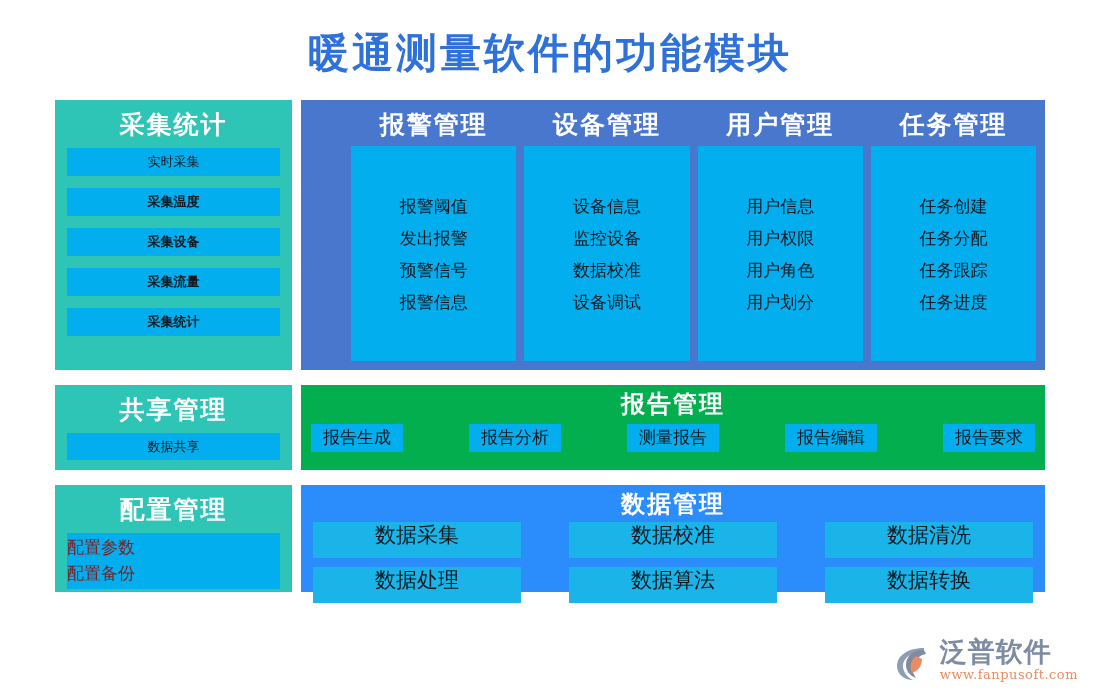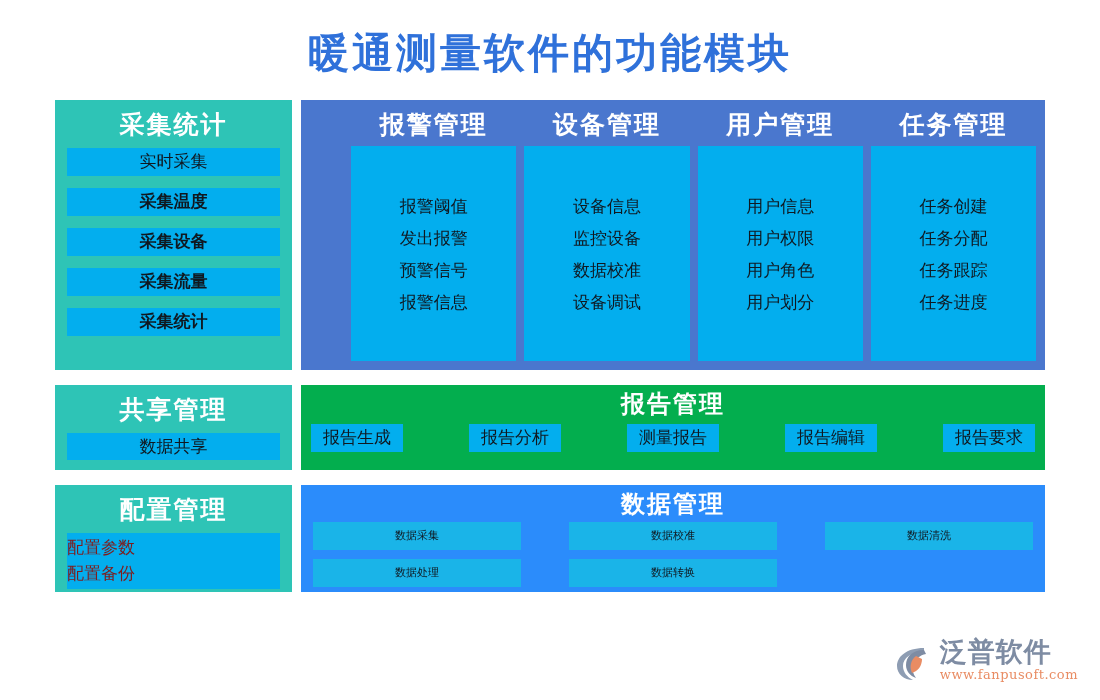--- a/index.html
+++ b/index.html
@@ -45,21 +45,21 @@
     text-align: center;
     font-family: "DejaVu Serif", "Liberation Serif", serif;
     letter-spacing: 2px;
     white-space: nowrap;
   }
   .teal .panel-title { font-size: 25px; line-height: 34px; margin-bottom: 6px; }
 
   .chip {
     background: #03aeee;
     color: #101820;
-    font-size: 17px;
+    font-size: 13px;
     text-align: center;
     width: 100%;
     line-height: 27px;
     height: 28px;
     font-family: "DejaVu Serif", "Liberation Serif", serif;
     white-space: nowrap;
   }
   .teal .chip + .chip { margin-top: 12px; font-weight: bold; }
 
   .chip-multi {
@@ -137,22 +137,22 @@
   .data-grid {
     display: grid;
     grid-template-columns: repeat(3, 1fr);
     column-gap: 48px;
     row-gap: 9px;
     margin-top: 2px;
   }
   .data-cell {
     background: #1ab4e8;
     color: #101820;
-    font-size: 11px;
-    height: 28px;
+    font-size: 21px;
+    height: 36px;
     line-height: 27px;
     text-align: center;
     font-family: "DejaVu Serif", "Liberation Serif", serif;
     white-space: nowrap;
   }
 
   
   .logo { position: absolute; right: 22px; bottom: 16px; display: flex; align-items: flex-end; }
   .logo-mark { width: 40px; height: 40px; margin-right: 6px; flex: 0 0 40px; }
   .logo-text { display: flex; flex-direction: column; }
@@ -266,20 +266,21 @@
       </div>
     </div>
 
     <div class="blue">
       <div class="panel-title">数据管理</div>
       <div class="data-grid">
         <div class="data-cell">数据采集</div>
         <div class="data-cell">数据校准</div>
         <div class="data-cell">数据清洗</div>
         <div class="data-cell">数据处理</div>
+        <div class="data-cell">数据算法</div>
         <div class="data-cell">数据转换</div>
       </div>
     </div>
   </div>
 
   <div class="logo">
     <svg class="logo-mark" viewBox="0 0 40 40">
       <path d="M30 4 C12 4 3 13 3 22 C3 30 10 36 19 36 C13 33 9 28 9 22 C9 14 17 8 30 8 Z" fill="#8e9db3"></path>
       <path d="M30 6 C18 6 12 13 12 21 C12 27 16 32 22 34 C19 30 18 26 19 22 C21 15 26 11 32 10 Z" fill="#7e8ca3"></path>
       <path d="M22 12 C17 16 15 22 18 29 C24 27 28 22 28 15 Z" fill="#e98c63"></path>

